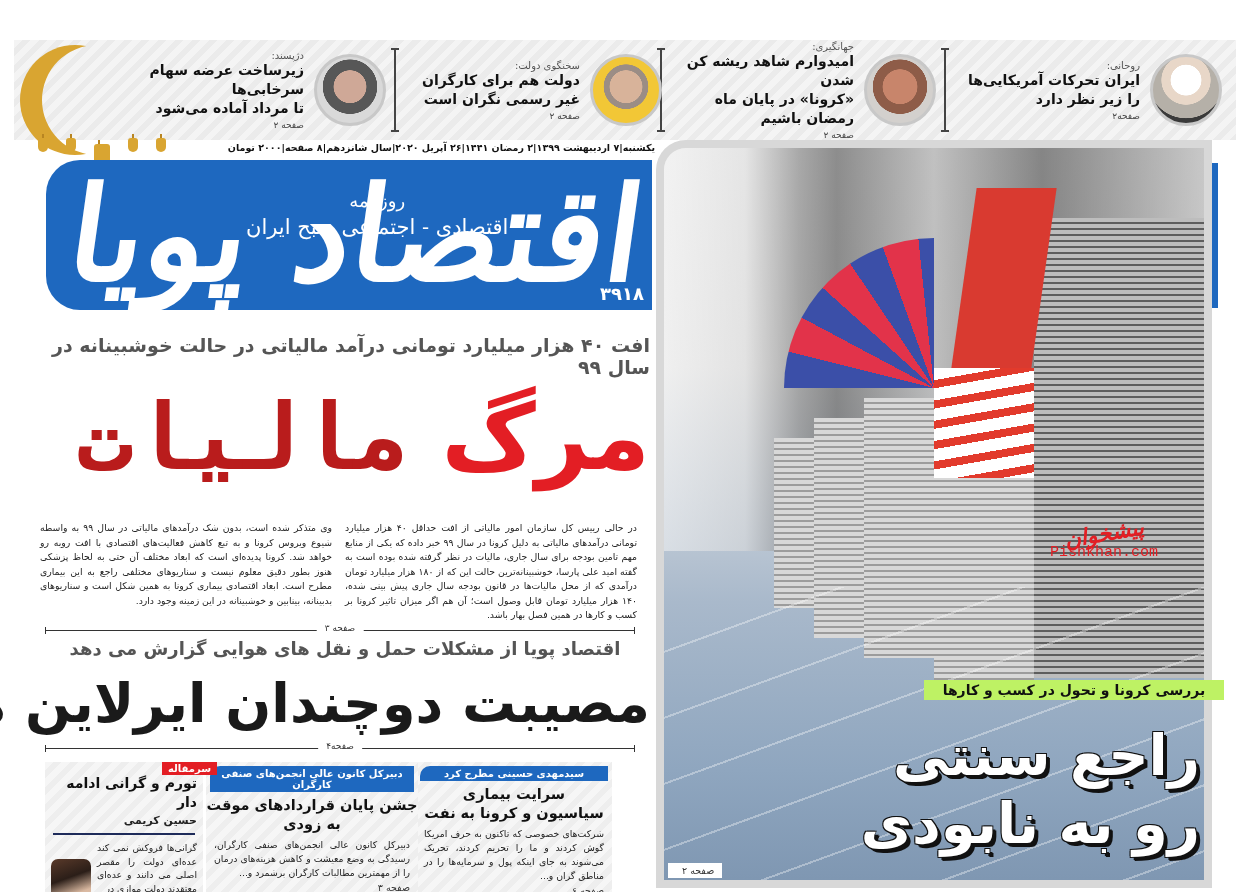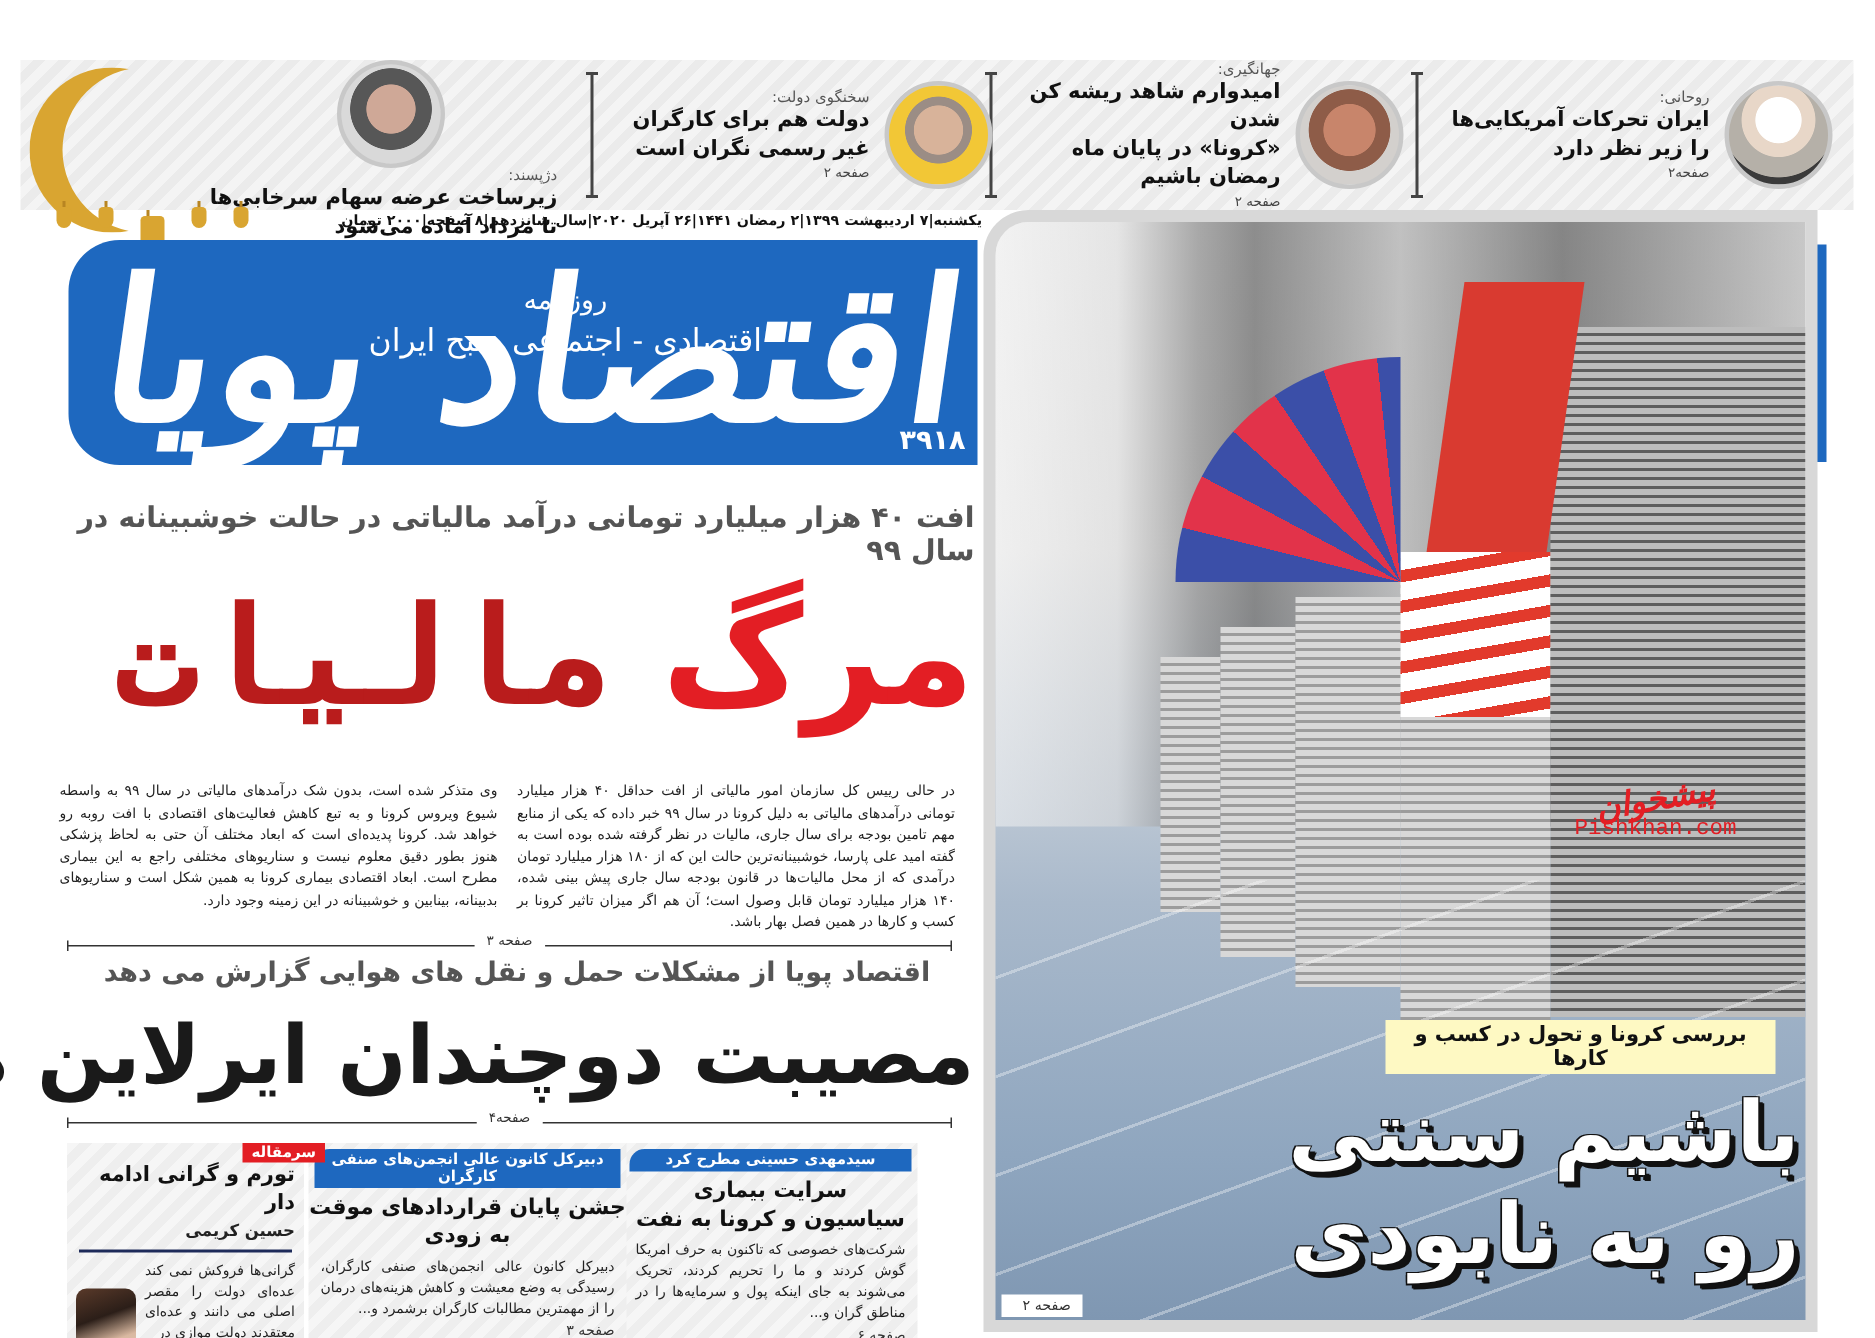--- a/index.html
+++ b/index.html
@@ -168,21 +168,21 @@
   .stripes { position: absolute; left: 270px; top: 220px; width: 100px; height: 110px;
     background: repeating-linear-gradient(170deg, #ffffff 0 12px, #e23a2c 12px 20px); }
   .street-lines { position: absolute; left: 0; bottom: 0; width: 100%; height: 40%;
     background: repeating-linear-gradient(160deg, transparent 0 60px, rgba(255,255,255,0.35) 60px 62px); }
 
   .watermark { position: absolute; left: 1050px; top: 520px; color: #e31e24; text-align: center; }
   .watermark .wm1 { font-family: "DejaVu Serif", serif; font-size: 22px; font-style: italic; font-weight: bold; display: block; transform: rotate(-10deg); }
   .watermark .wm2 { font-family: Liberation Mono, monospace; font-size: 15px; display: block; margin-top: -2px; }
 
   .yellow-kicker {
-    position: absolute; top: 680px; left: 924px; width: 260px; background: #fef9c3; color: #111;
+    position: absolute; top: 680px; left: 924px; width: 300px; background: #bef264; color: #111;
     font-weight: bold; font-size: 14px; text-align: center; padding: 2px 4px;
   }
   .photo-headline {
     position: absolute; top: 722px; left: 800px; width: 400px; text-align: right;
     font-family: "DejaVu Sans", sans-serif; font-weight: bold; font-size: 56px; line-height: 68px; color: #ffffff;
     text-shadow: 3px 3px 0 #111, -1px -1px 0 #111, 1px -1px 0 #111, -1px 1px 0 #111, 4px 4px 0 #111;
     white-space: nowrap;
   }
   .photo-page {
     position: absolute; top: 863px; left: 668px; background: #fff; font-size: 9.5px; padding: 2px 8px 2px 14px; color: #333;
@@ -222,21 +222,21 @@
     <div class="txt">
       <div class="who">سخنگوی دولت:</div>
       <div class="headline">
         <span>دولت هم برای کارگران</span><br><span>غیر رسمی نگران است</span>
       </div>
       <div class="page">صفحه ۲</div>
     </div>
     <div class="divider" style="left:-6px;"></div>
   </div>
 
-  <div class="teaser" style="right:850px; width:250px;flex-direction:column;">
+  <div class="teaser" style="right:850px; width:250px;">
     <div class="portrait p-dejpasand"></div>
     <div class="txt">
       <div class="who">دژپسند:</div>
       <div class="headline">
         <span>زیرساخت عرضه سهام سرخابی‌ها</span><br><span>تا مرداد آماده می‌شود</span>
       </div>
       <div class="page">صفحه ۲</div>
     </div>
   </div>
 </div>
@@ -326,15 +326,15 @@
   </div>
 </div>
 
 <div class="watermark">
   <span class="wm1">پیشخوان</span>
   <span class="wm2">Pishkhan.com</span>
 </div>
 
 <div class="yellow-kicker">بررسی کرونا و تحول در کسب و کارها</div>
 <div class="photo-headline">
-  <span>باشیم سنتی</span><br><span>رو به نابودی</span>
+  <span>راجع سنتی</span><br><span>رو به نابودی</span>
 </div>
 <div class="photo-page">صفحه ۲</div>
 
 </body></html>

